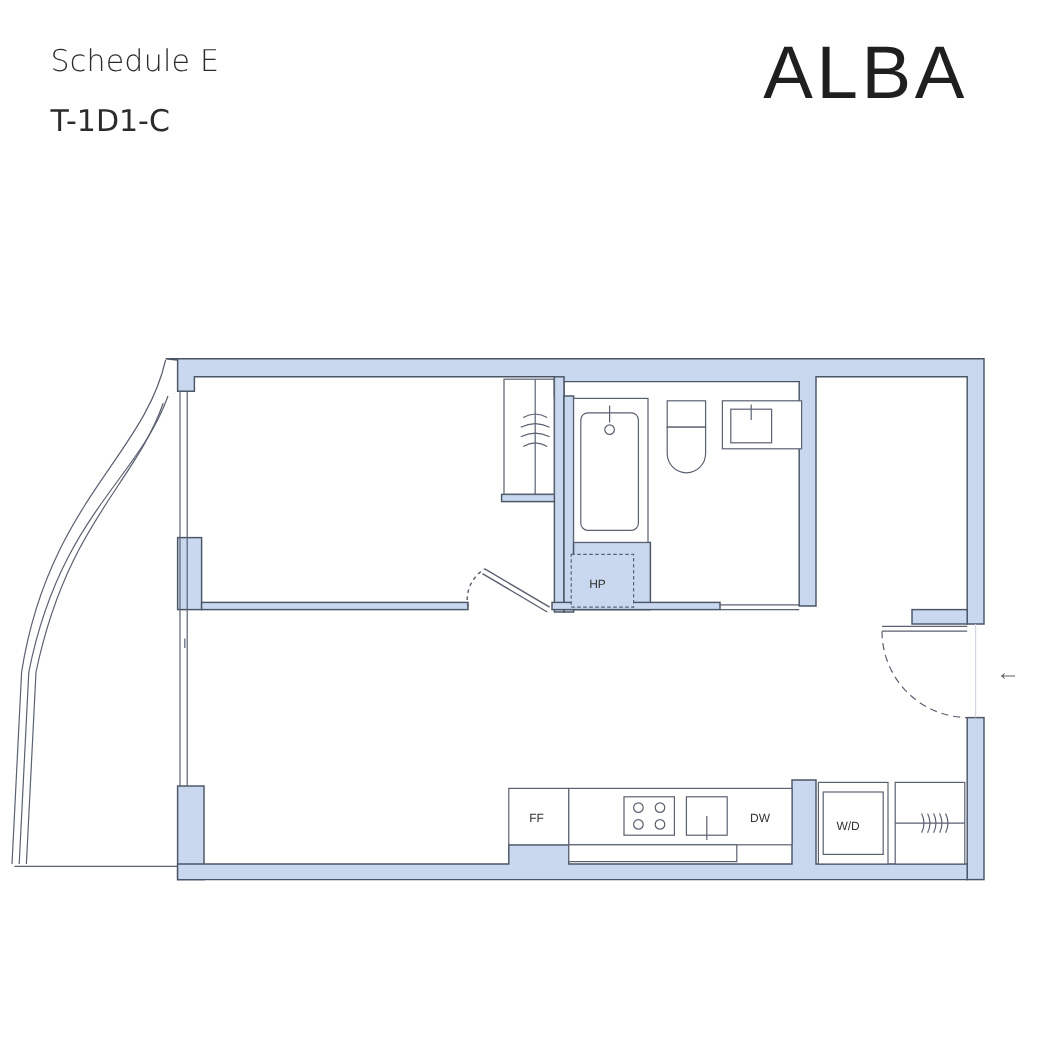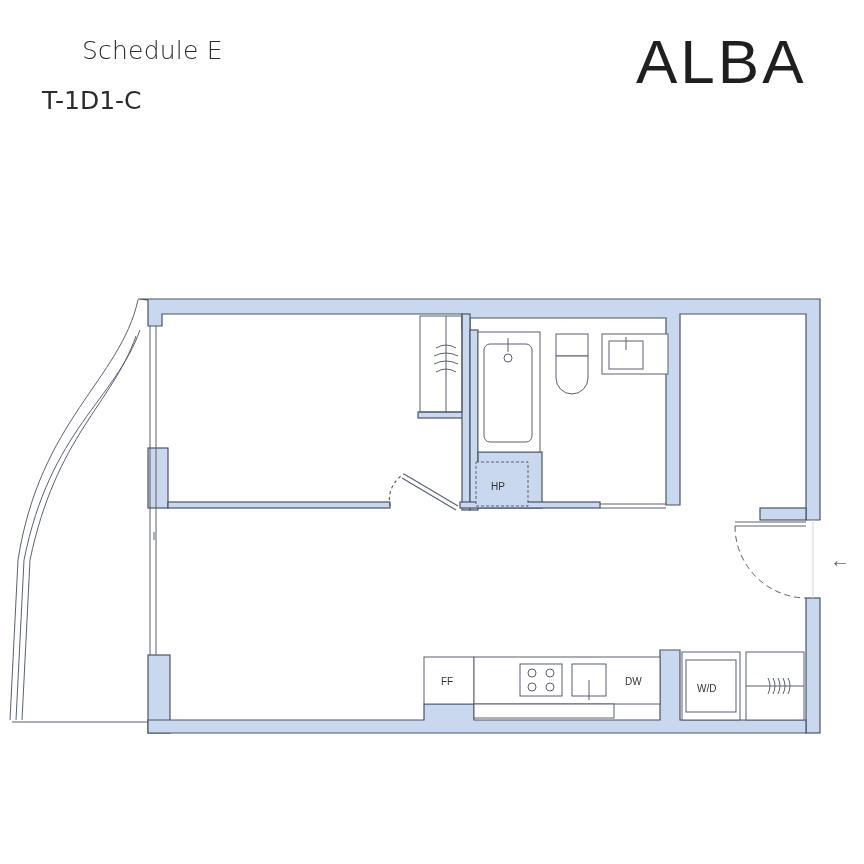--- a/index.html
+++ b/index.html
@@ -1,17 +1,17 @@
 <!DOCTYPE html>
 <html><head>
 <meta charset="utf-8">
 <style>
   html, body { margin:0; padding:0; background:#ffffff; }
   body { width:864px; height:864px; position:relative; overflow:hidden; font-family:"Liberation Sans", sans-serif; }
-  .schedule { position:absolute; left:42px; top:36px; font-size:25px; color:#2b2b2b; font-family:"DejaVu Sans", sans-serif; font-weight:300; letter-spacing:0.2px;margin-left:40px; }
+  .schedule { position:absolute; left:42px; top:36px; font-size:25px; color:#2b2b2b; font-family:"DejaVu Sans", sans-serif; font-weight:300; letter-spacing:0.2px; }
   .unit { position:absolute; left:42px; top:86px; font-size:25px; color:#2b2b2b; font-family:"DejaVu Sans", sans-serif;text-align:center; }
   .brand { position:absolute; left:636px; top:26px; font-size:62px; color:#1f1f1f; font-family:"Liberation Sans", sans-serif; letter-spacing:3px;text-align:center; }
   svg.plan { position:absolute; left:0; top:0; }
   .lbl { font-family:"Liberation Sans", sans-serif; font-size:10px; fill:#333; }
 </style>
 </head>
 <body>
 
 <div class="schedule">Schedule E</div>
 <div class="unit">T-1D1-C</div>

